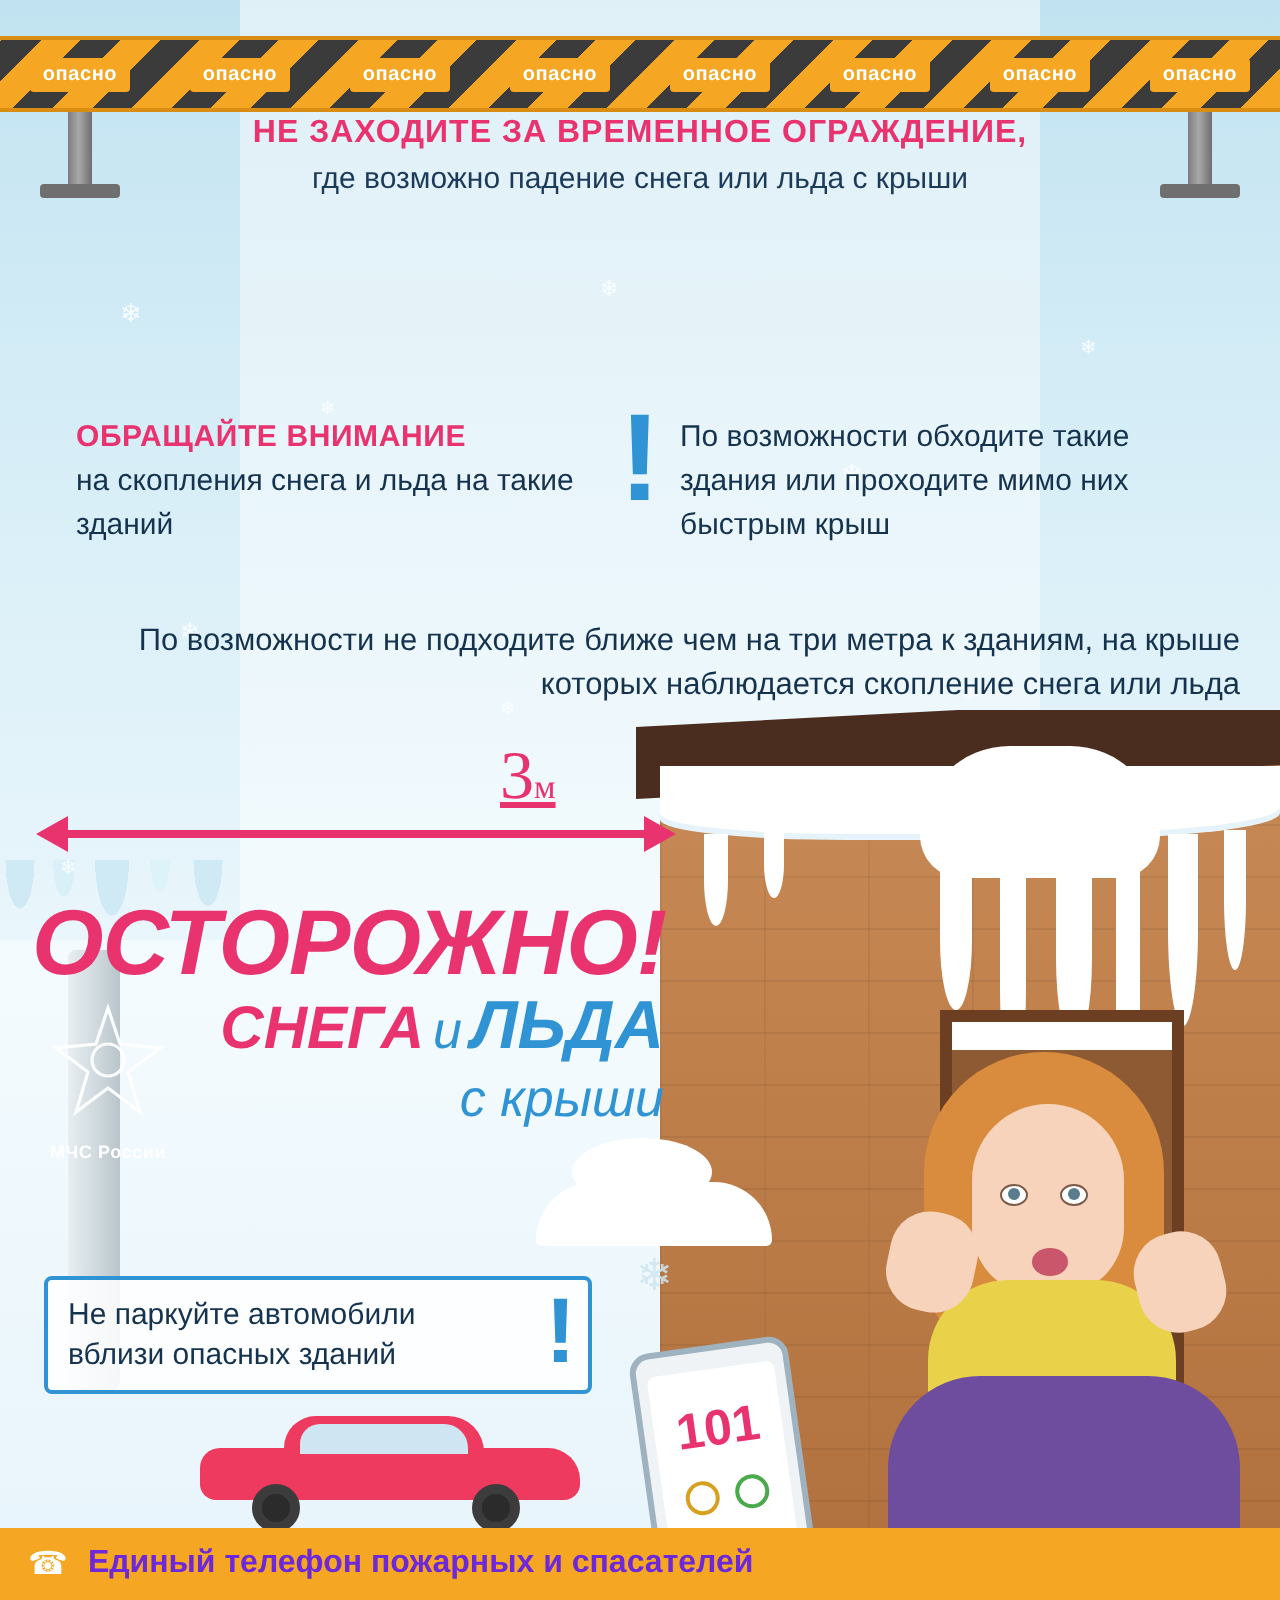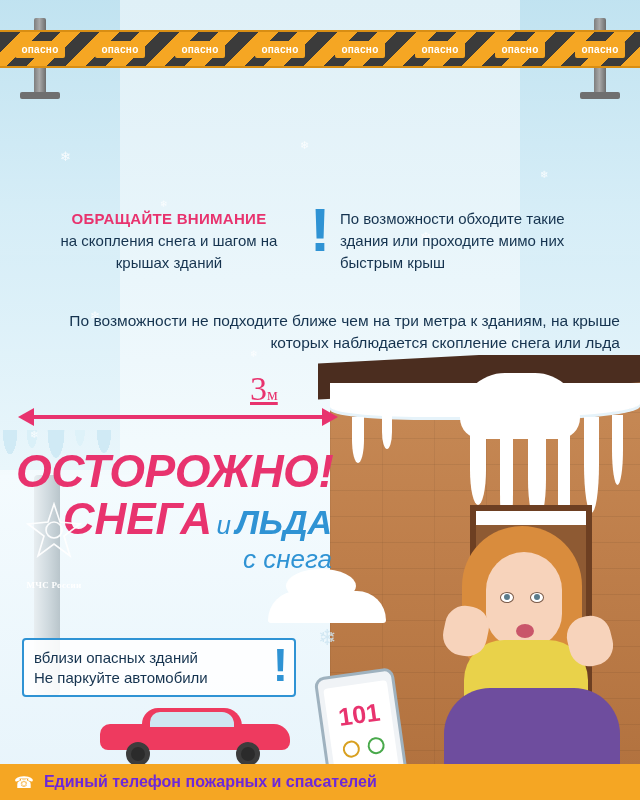--- a/index.html
+++ b/index.html
@@ -64,21 +64,21 @@
       #f5a623 0 14px,
       #3b3b3b 14px 28px
     );
     border-top: 2px solid #d98e13;
     border-bottom: 2px solid #d98e13;
     display: flex;
     align-items: center;
     justify-content: space-around;
     z-index: 6;
   }
-  .tape-top { top: 18px; margin-top: 12px; }
+  .tape-top { top: 18px; }
   .tape-chip {
     background: #f5a623;
     color: #ffffff;
     font-size: 10px;
     font-weight: bold;
     padding: 3px 6px;
     border-radius: 2px;
     letter-spacing: .3px;
     text-transform: lowercase;
   }
@@ -143,21 +143,21 @@
   .tip-cols {
     position: absolute;
     top: 208px;
     left: 38px;
     width: 564px;
     display: flex;
     z-index: 4;
   }
   .tip-left {
     width: 262px;
-    text-align: center;
+    text-align: left;
     color: #15334f;
     font-size: 15px;
     line-height: 1.45;
   }
   .tip-left .attn {
     color: #e8336e;
     font-weight: bold;
     text-transform: uppercase;
     font-size: 15px;
     letter-spacing: .3px;
@@ -328,21 +328,21 @@
     padding-right: 14px;
   }
   .headline .l3 {
     text-align: right;
     padding-right: 14px;
     line-height: 1.05;
     margin-top: 2px;
   }
   .headline .l3 .snow {
     color: #e8336e;
-    font-size: 44px;
+    font-size: 30px;
     font-weight: bold;
     text-transform: uppercase;
   }
   .headline .l3 .and {
     color: #2f93d4;
     font-size: 26px;
   }
   .headline .l3 .ice {
     color: #2f93d4;
     font-size: 34px;
@@ -362,23 +362,22 @@
     position: absolute;
     left: 14px; top: 500px;
     width: 80px;
     text-align: center;
     z-index: 6;
   }
   .emblem-label {
     color: #ffffff;
     font-size: 9px;
     font-weight: bold;
-    margin-top: 12px;
+    margin-top: 2px;
     letter-spacing: .3px;
-    font-family: Liberation Serif, serif;
   }
 
   
   .park-box {
     position: absolute;
     left: 22px; top: 638px;
     width: 250px;
     border: 2px solid #2f93d4;
     border-radius: 4px;
     background: rgba(255,255,255,.86);
@@ -562,26 +561,30 @@
     <span class="tape-chip">опасно</span>
     <span class="tape-chip">опасно</span>
     <span class="tape-chip">опасно</span>
     <span class="tape-chip">опасно</span>
     <span class="tape-chip">опасно</span>
     <span class="tape-chip">опасно</span>
     <span class="tape-chip">опасно</span>
     <span class="tape-chip">опасно</span>
   </div>
 
+  <div class="header">
+    <div class="line1">НЕ ЗАХОДИТЕ ЗА ВРЕМЕННОЕ ОГРАЖДЕНИЕ,</div>
+    <div class="line2">где возможно падение снега или льда с крыши</div>
+  </div>
 
 
   <div class="tip-cols">
     <div class="tip-left">
       <div class="attn">ОБРАЩАЙТЕ ВНИМАНИЕ</div>
-      <div>на скопления снега и шагом на крышах зданий</div>
+      <div>на скопления снега и льда на такие зданий</div>
     </div>
     <div class="bang">!</div>
     <div class="tip-right">По возможности обходите такие здания или проходите мимо них быстрым крыш</div>
   </div>
 
   <div class="tip-three">По возможности не подходите ближе чем на три метра к зданиям, на крыше которых наблюдается скопление снега или льда</div>
 
   <div class="scene">
     <div class="ground-left"></div>
     <div class="tree"></div>
@@ -617,36 +620,36 @@
     <div class="arrow-head right"></div>
   </div>
 
   <div class="headline">
     <div class="l1">ОСТОРОЖНО!</div>
     <div class="l3">
       <span class="snow">СНЕГА</span>
       <span class="and">и</span>
       <span class="ice">ЛЬДА</span>
     </div>
-    <div class="l4">с снега</div>
+    <div class="l4">с крыши</div>
   </div>
 
   <div class="emblem">
     <svg width="64" height="64" viewBox="0 0 64 64">
       <g fill="none" stroke="#ffffff" stroke-width="1.6" opacity="0.95">
         <path d="M32 4 L38 22 L58 24 L42 36 L48 56 L32 44 L16 56 L22 36 L6 24 L26 22 Z"></path>
         <circle cx="32" cy="30" r="8"></circle>
       </g>
     </svg>
     <div class="emblem-label">МЧС России</div>
   </div>
 
   <div class="park-box">
+    <div class="txt">Не паркуйте автомобили</div>
     <div class="txt">вблизи опасных зданий</div>
-    <div class="txt">Не паркуйте автомобили</div>
     <div class="park-bang">!</div>
   </div>
 
   <div class="car">
     <div class="car-body"></div>
     <div class="car-top"></div>
     <div class="car-glass"></div>
     <div class="wheel w1"></div>
     <div class="wheel w2"></div>
   </div>

